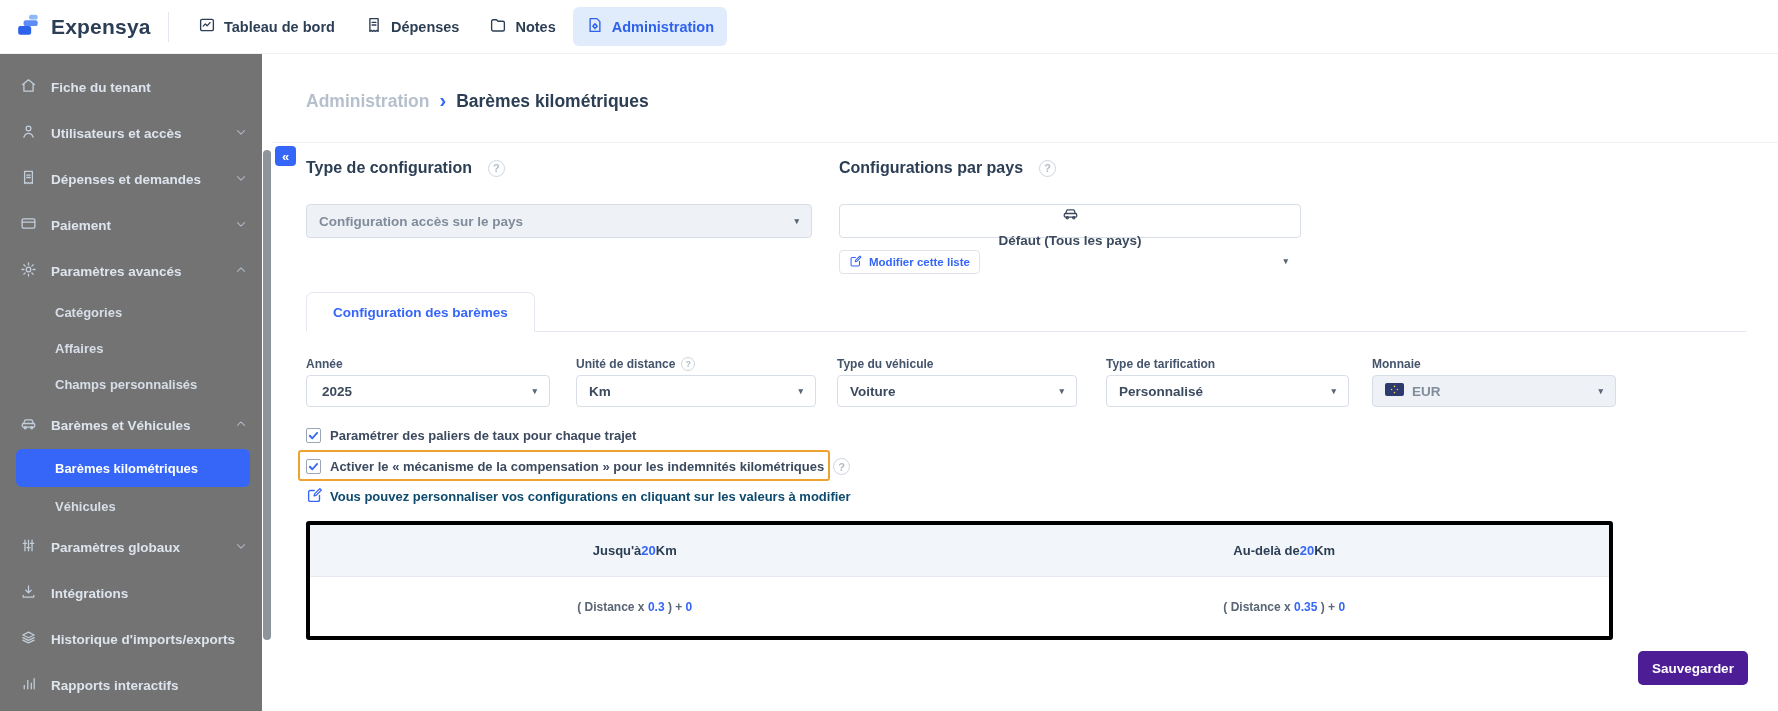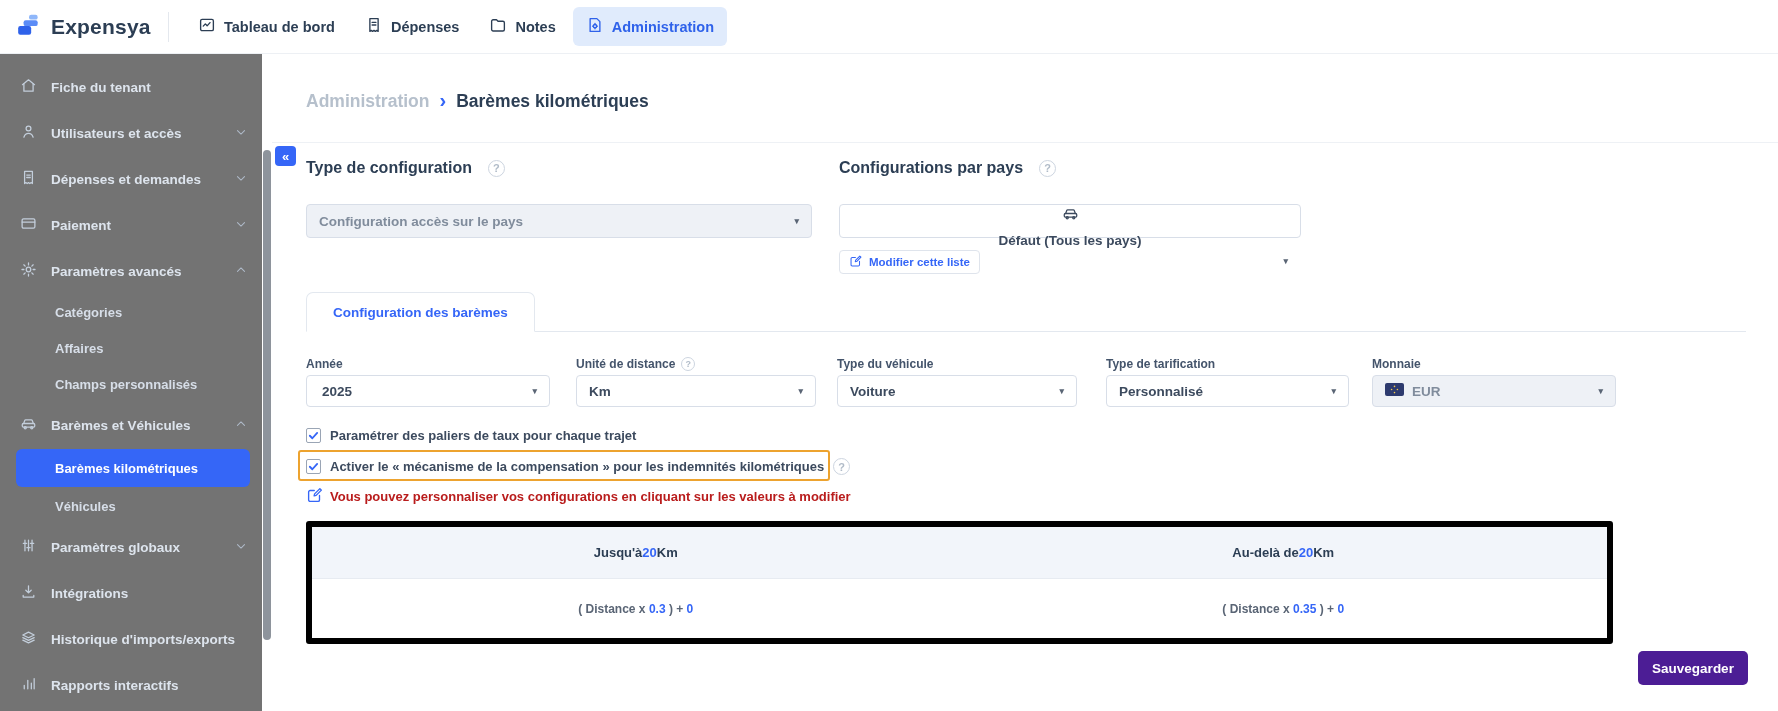--- a/index.html
+++ b/index.html
@@ -79,25 +79,25 @@
   .fieldselect { top:321px; height:32px; }
 
   .checkrow { position:absolute; display:flex; align-items:center; gap:9px; font-size:13px;
               font-weight:600; color:#3c4a5e; cursor:pointer; }
   .checkbox { width:15px; height:15px; border:1px solid #9aa5b5; border-radius:2px; background:#fff;
               display:inline-flex; align-items:center; justify-content:center; flex:0 0 auto; }
   .highlightbox { position:absolute; left:26px; top:396px; width:532px; height:31px;
                   border:2.5px solid #eda32f; border-radius:3px; }
 
   .customize { position:absolute; left:34px; top:432px; display:flex; align-items:center; gap:6px;
-               font-size:13px; font-weight:600; color:#b91c1c; cursor:pointer; }
+               font-size:13px; font-weight:600; color:#0c4a6e; cursor:pointer; }
   .customize svg { stroke:#3566f7; }
 
   .ratetable { position:absolute; left:34px; top:467px; width:1307px;
-               border:6px solid #000000; border-radius:3px; }
+               border:4px solid #000000; border-radius:3px; }
   .ratehead { display:flex; background:#f2f5fa; border-bottom:1px solid #e7ebf1; height:52px; }
   .ratehead .cell { flex:1; display:flex; align-items:center; justify-content:center;
                     font-size:13px; font-weight:700; color:#2c3e54; }
   .ratebody { display:flex; background:#fff; height:59px; }
   .ratebody .cell { flex:1; display:flex; align-items:center; justify-content:center;
                     font-size:12px; font-weight:600; color:#5a6575; }
   .blue { color:#3566f7; }
   .ratebody .blue { cursor:pointer; }
 
   .save-btn { position:absolute; left:1366px; top:597px; width:110px; height:34px;

